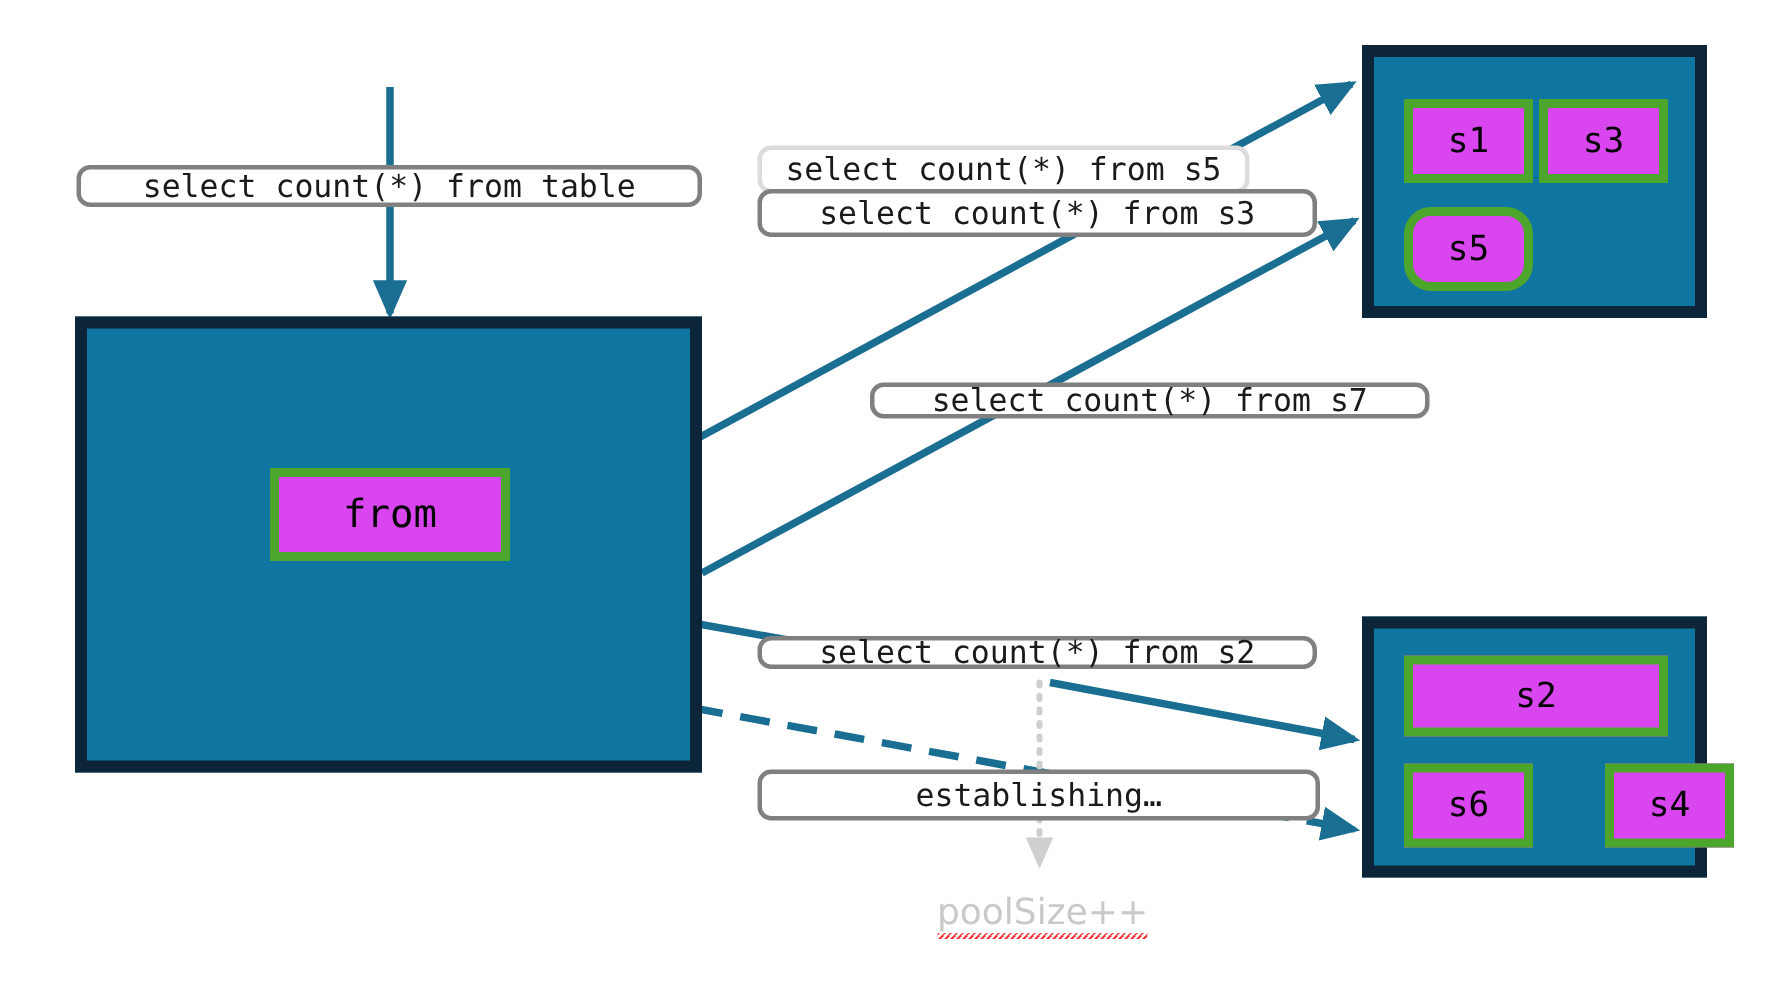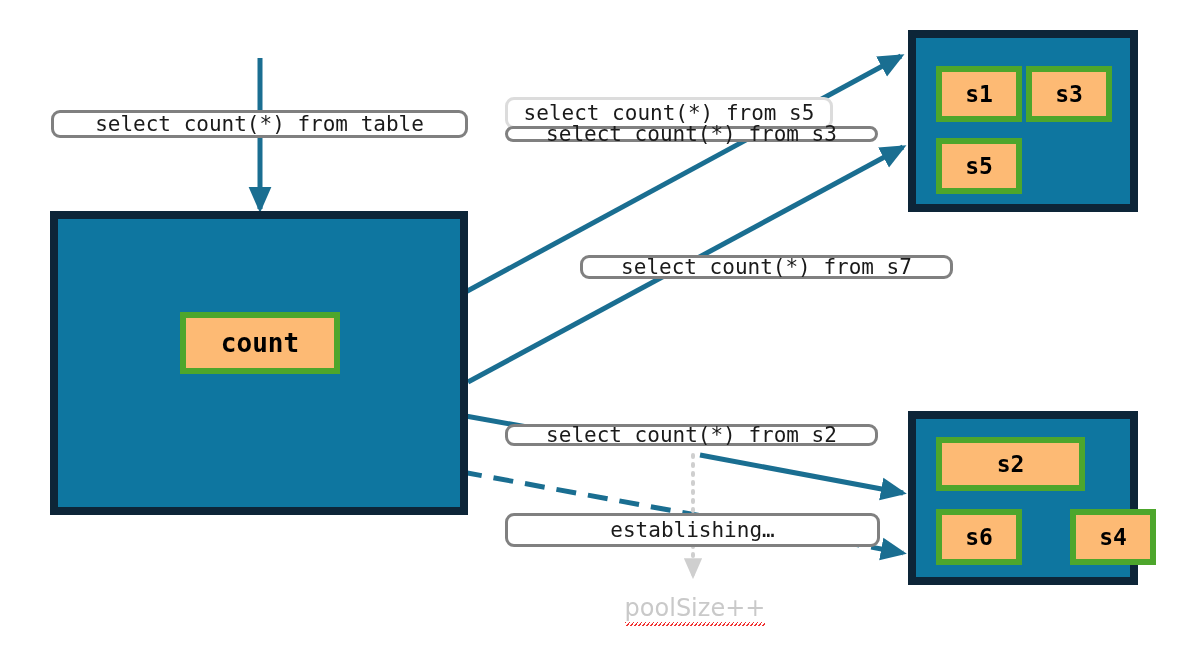--- a/index.html
+++ b/index.html
@@ -50,50 +50,49 @@
     left: 908px;
     top: 411px;
     width: 230px;
     height: 174px;
   }
 
   
   .node {
     position: absolute;
     box-sizing: border-box;
-    background: #fdba74;
+    background: #d946ef;
     border: 6px solid #4da62c;
     display: flex;
     align-items: center;
     justify-content: center;
     font-family: "DejaVu Sans Mono", monospace;
     color: #000000;
     z-index: 3;
-    font-weight: bold;
   }
   #node-table {
     left: 180px;
     top: 312px;
     width: 160px;
     height: 62px;
     font-size: 26px;
   }
   .shard {
     width: 86px;
     height: 56px;
     font-size: 23px;
   }
   #node-s1 { left: 936px; top: 66px; }
   #node-s3 { left: 1026px; top: 66px; }
-  #node-s5 { left: 936px; top: 138px; }
+  #node-s5 { left: 936px; top: 138px; border-radius: 18px; }
   #node-s7 { left: 1026px; top: 138px; }
   #node-s2 {
     left: 936px;
     top: 437px;
-    width: 149px;
+    width: 176px;
     height: 54px;
     font-size: 23px;
   }
   #node-s6 { left: 936px; top: 509px; }
   #node-s4 { left: 1070px; top: 509px; }
 
   
   .edge-label {
     position: absolute;
     box-sizing: border-box;
@@ -122,21 +121,21 @@
   #label-s5 {
     left: 505px;
     top: 97px;
     width: 328px;
     height: 32px;
   }
   #label-s3 {
     left: 505px;
     top: 126px;
     width: 373px;
-    height: 16px;
+    height: 32px;
   }
   #label-s7 {
     left: 580px;
     top: 255px;
     width: 373px;
     height: 24px;
   }
   #label-s2 {
     left: 505px;
     top: 424px;
@@ -207,21 +206,21 @@
 
     <line x1="700" y1="455" x2="903" y2="493" stroke="#1a6e91" stroke-width="5" marker-end="url(#arrow-teal)"></line>
 
     <line x1="462" y1="472" x2="903" y2="553" stroke="#1a6e91" stroke-width="5" stroke-dasharray="20 12" marker-end="url(#arrow-teal)"></line>
 
     <line x1="693" y1="455" x2="693" y2="576" stroke="#cfcfcf" stroke-width="4" stroke-dasharray="2 7" stroke-linecap="round" marker-end="url(#arrow-gray)"></line>
   </svg>
 
   <div id="table-cluster" class="cluster"></div>
 
-  <div id="node-table" class="node">count</div>
+  <div id="node-table" class="node">from</div>
 
   <div id="cluster-top" class="cluster"></div>
 
   <div id="node-s1" class="node shard">s1</div>
   <div id="node-s3" class="node shard">s3</div>
   <div id="node-s5" class="node shard">s5</div>
 
   <div id="cluster-bottom" class="cluster"></div>
 
   <div id="node-s2" class="node">s2</div>

